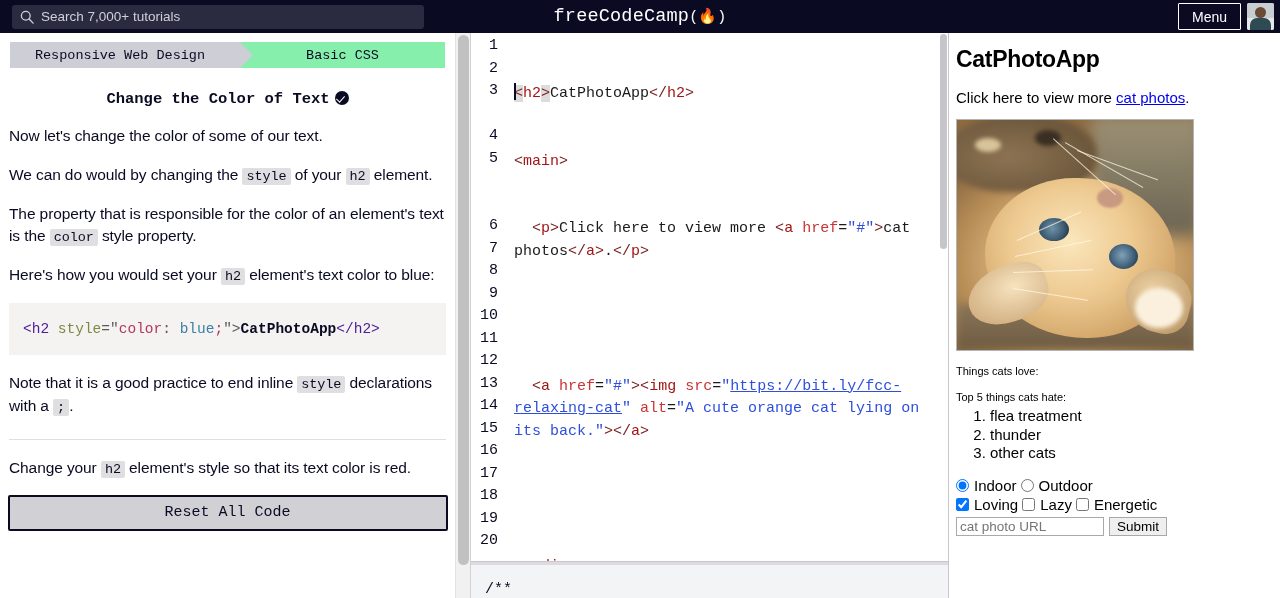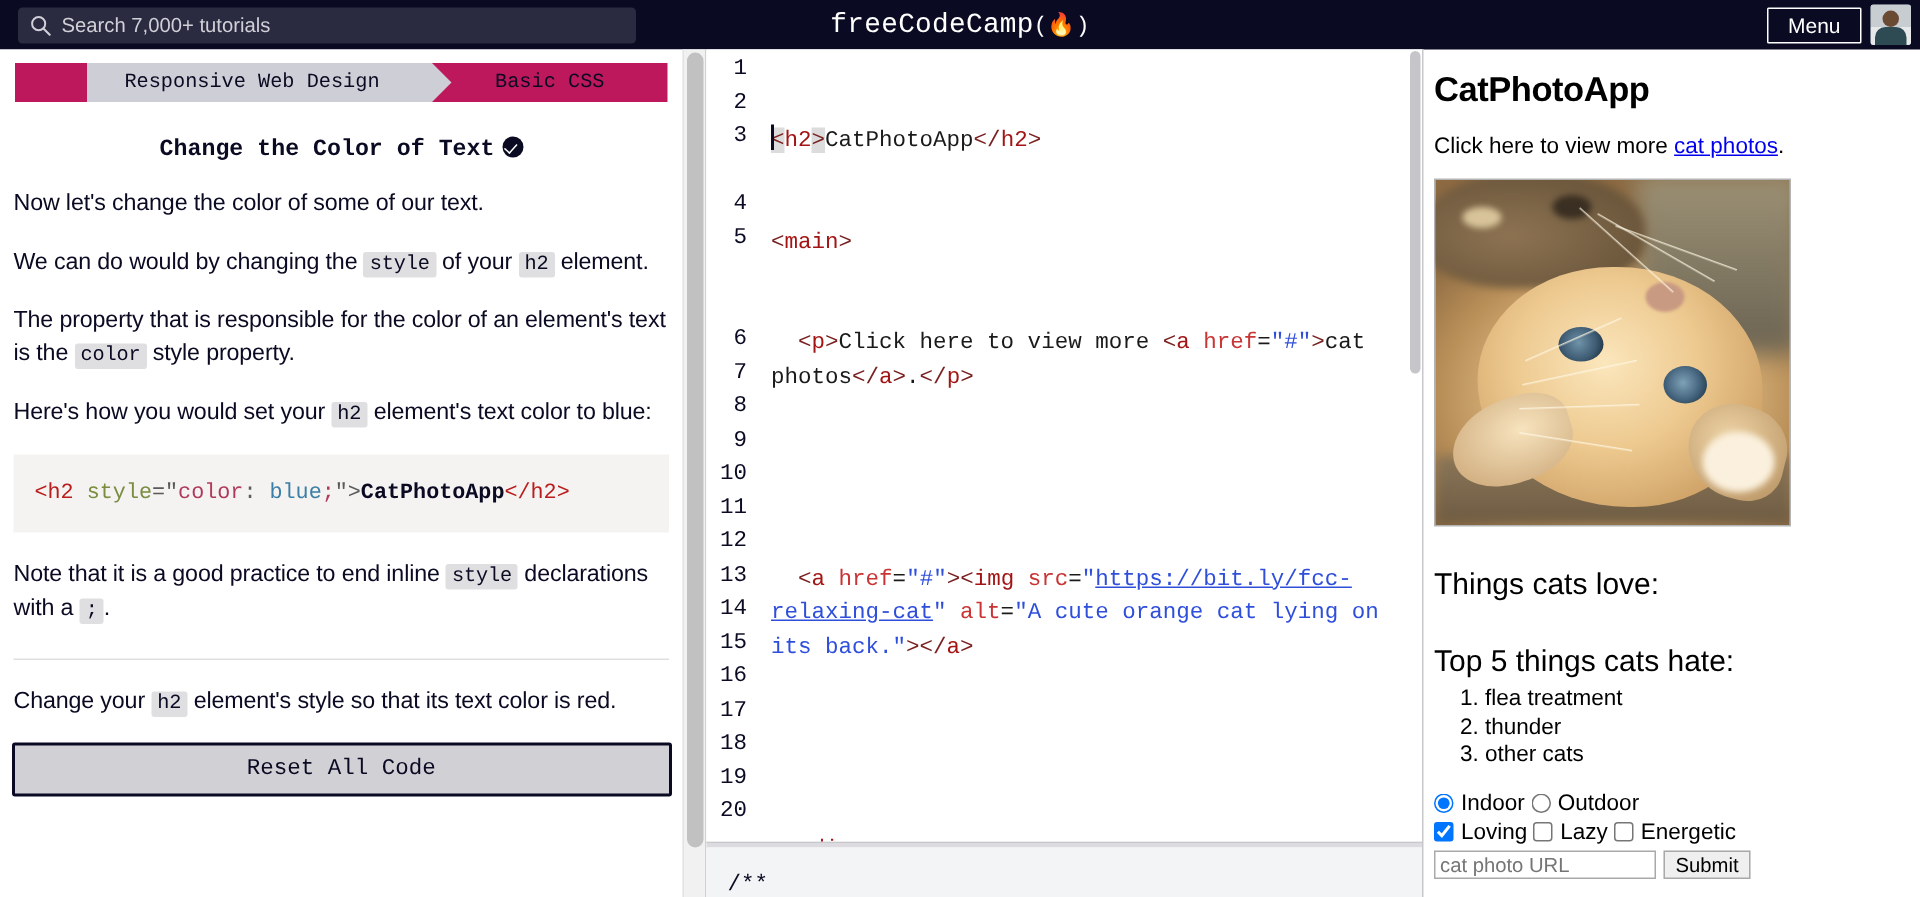--- a/index.html
+++ b/index.html
@@ -42,21 +42,21 @@
     color: #fff;
     font-family: "Liberation Mono", monospace;
     font-size: 18.5px;
     letter-spacing: 0.2px;
     pointer-events: none;
   }
   #brand-flame { font-size: 15px; }
 
   #nav-right {
     position: absolute; right: 6px;
-    display: flex; align-items: center; gap: 6px;
+    display: flex; gap: 6px;
   }
   #menu-button {
     border: 1px solid #fff;
     color: #fff; background: transparent;
     font-family: "Liberation Sans", sans-serif;
     font-size: 14px;
     padding: 3px 13px;
     cursor: pointer;
     border-radius: 1px;
   }
@@ -95,25 +95,24 @@
   }
   #left-thumb {
     position: absolute; left: 2px; top: 2px;
     width: 11px; height: 530px;
     background: #c1c1c1; border-radius: 6px;
   }
 
   #breadcrumb {
     display: flex; height: 26px;
     margin: 9px 10px 0 10px;
-    background: #be185d;
+    background: #86efac;
     font-family: "Liberation Mono", monospace;
     font-size: 13.5px;
     color: #0a0a23;
-    padding-left: 48px;
   }
   .crumb { display: flex; align-items: center; justify-content: center; height: 26px; }
   #crumb-0 {
     background: #cdced6;
     width: 230px;
     position: relative;
     padding-right: 10px;
   }
   #crumb-0:after {
     content: ""; position: absolute; right: -13px; top: 0;
@@ -165,21 +164,21 @@
   }
 
   #code-sample {
     margin: 17px 9px 0 9px;
     background: #f5f3f1;
     padding: 18px 14px;
     font-family: "Liberation Mono", monospace;
     font-size: 14.5px;
     white-space: pre;
   }
-  .tok-tag-dim { color: #b91c1c; }
+  .tok-tag-dim { color: #4c1d95; }
   .tok-attr { color: #7a8c3f; }
   .tok-str { color: #b03a5b; }
   .tok-val { color: #3b7fa6; }
   .tok-punct { color: #5a5a5a; }
   .tok-text { color: #0a0a23; font-weight: bold; }
 
   #divider {
     height: 1px; background: #dfdfe2;
     margin: 22px 9px 0 9px;
   }
@@ -311,21 +310,21 @@
   }
   #cat-ear-l { left: 10px; top: 146px; width: 82px; height: 56px; border-radius: 60% 40% 50% 50%; background: radial-gradient(ellipse at 60% 40%, #f7e3be, #c8a272); transform: rotate(-18deg); }
   #cat-ear-r { left: 168px; top: 150px; width: 66px; height: 62px; border-radius: 50% 50% 40% 60%; background: radial-gradient(ellipse at 40% 40%, #f0d6a8, #b58f5f); transform: rotate(14deg); }
   #cat-eye-l { left: 82px; top: 98px; width: 30px; height: 23px; border-radius: 50%; background: radial-gradient(circle at 45% 45%, #6f93a8 0%, #3e5c74 55%, #16202c 100%); }
   #cat-eye-r { left: 152px; top: 124px; width: 29px; height: 25px; border-radius: 50%; background: radial-gradient(circle at 45% 45%, #7fa2b8 0%, #42627b 55%, #182531 100%); }
   #cat-nose { left: 140px; top: 68px; width: 26px; height: 20px; border-radius: 50%; background: #c99a82; filter: blur(1px); }
   #cat-muzzle { left: 178px; top: 168px; width: 48px; height: 40px; border-radius: 50%; background: #faf0dd; filter: blur(2px); }
   #cat-floor { left: 0; bottom: 0; width: 238px; height: 46px; background: linear-gradient(#8a7558, #6d5b42); filter: blur(4px); }
   .whisker { background: rgba(255,248,230,0.75); height: 1.4px; transform-origin: left center; filter: blur(0.4px); }
 
-  .pv-label { font-size: 20px; margin-top: 28px; }
+  .pv-label { font-size: 11px; margin-top: 14px; }
   .pv-ul { margin: 4px 0 0 34px; font-size: 15px; }
   .pv-ul li { line-height: 18.5px; }
   .pv-ol { margin: 4px 0 0 34px; font-size: 15px; }
   .pv-ol li { line-height: 18.5px; }
   #pv-form { margin-top: 14px; font-size: 15px; }
   .pv-row { display: flex; align-items: center; gap: 4px; line-height: 18px; }
   .pv-row + .pv-row { margin-top: 1px; }
   .pv-row input { margin: 0 1px 0 0; }
   #pv-url {
     width: 148px; height: 19px;

